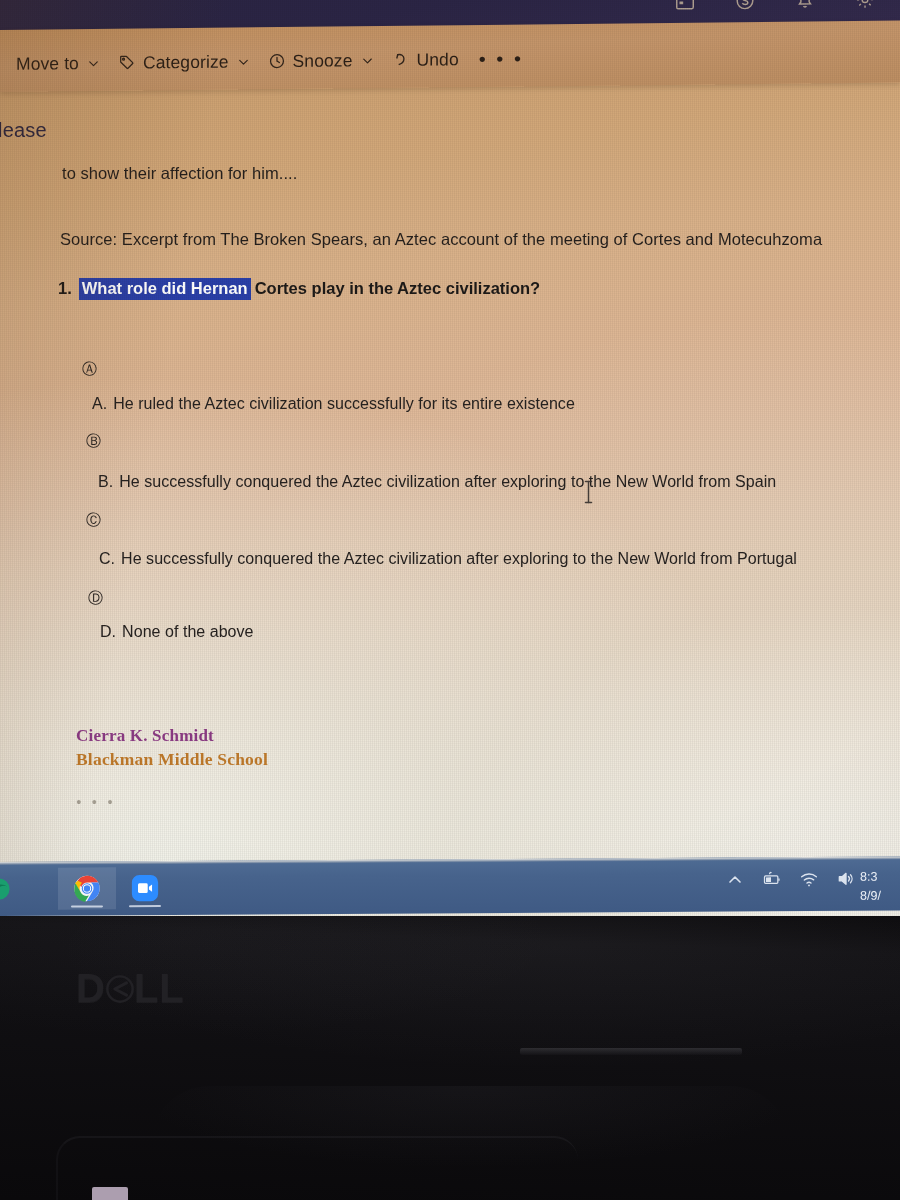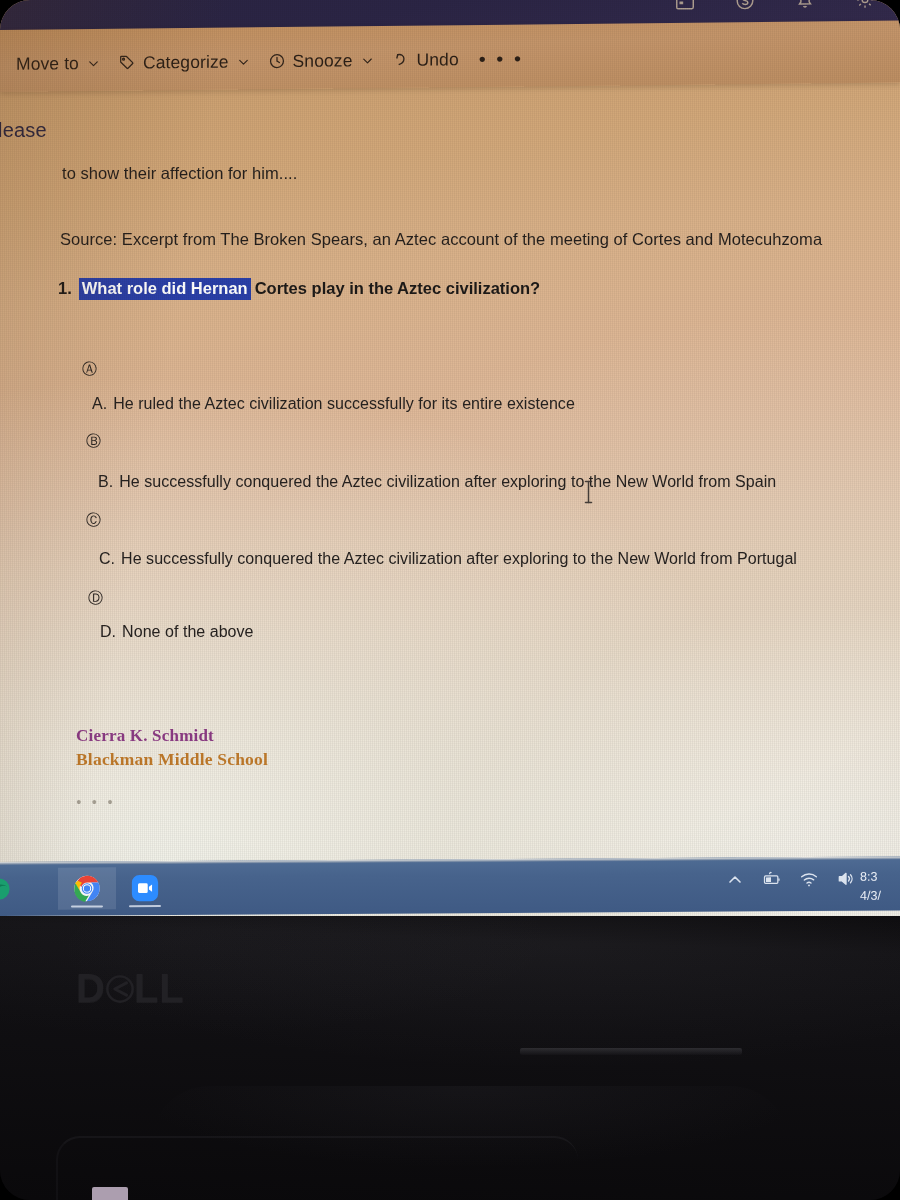--- a/index.html
+++ b/index.html
@@ -11,21 +11,20 @@
   body {
     font-family: "Liberation Sans", sans-serif;
   }
 
   #stage {
     position: relative;
     width: 900px;
     height: 1200px;
     overflow: hidden;
     background: #050406;
-    border-radius: 30px;
   }
 
   
   #screen {
     position: absolute;
     left: 0;
     top: 0;
     width: 900px;
     height: 918px;
     overflow: hidden;
@@ -650,21 +649,21 @@
         <svg viewBox="0 0 24 24" fill="none" stroke="currentColor" stroke-width="1.6" stroke-linejoin="round">
           <path d="M4 9.5h3.4L12 5.4v13.2L7.4 14.5H4z" fill="currentColor"></path>
           <path d="M15 9.3a4 4 0 0 1 0 5.4" stroke-linecap="round"></path>
           <path d="M17.4 7.2a7.2 7.2 0 0 1 0 9.6" stroke-linecap="round"></path>
         </svg>
       </span>
     </div>
 
     <div id="clock">
       <div>8:3</div>
-      <div>4/3/</div>
+      <div>8/9/</div>
     </div>
   </div>
 
   <div id="bezel">
     <div id="bezel-sheen"></div>
   </div>
 
   <div id="dell-logo">
     <span>D</span>
     <span class="dell-e">

